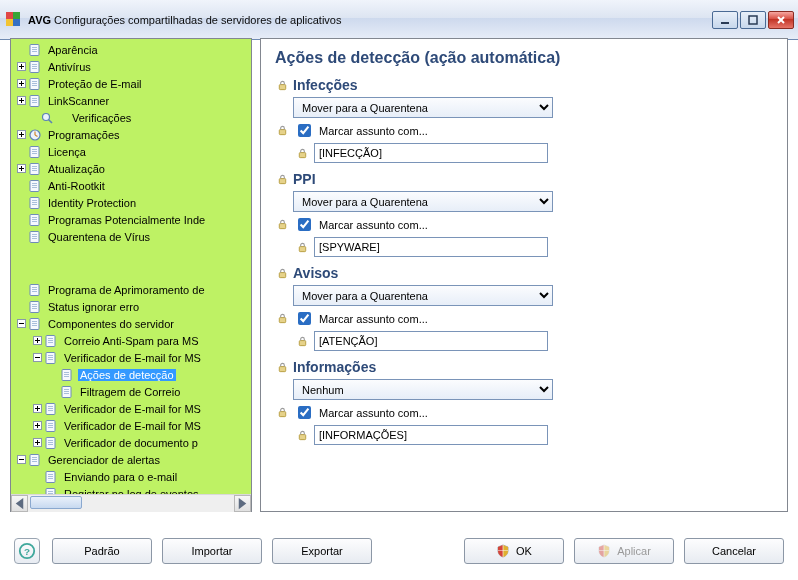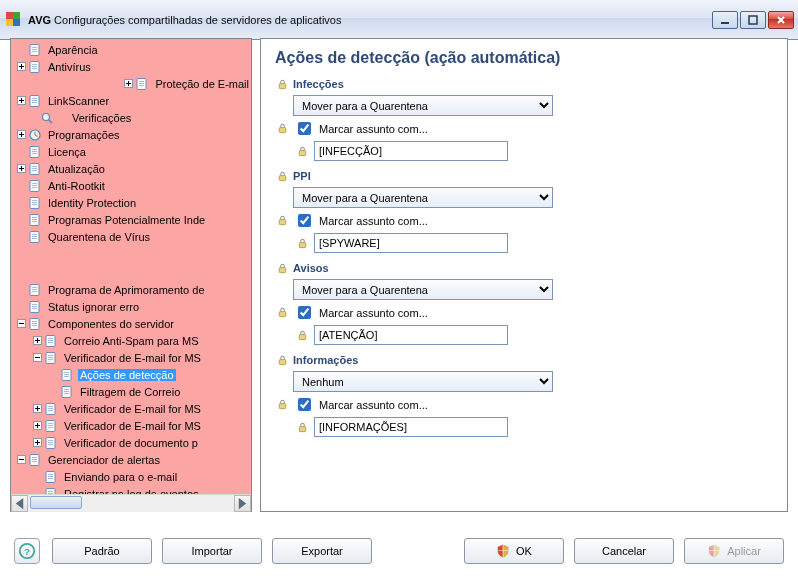--- a/index.html
+++ b/index.html
@@ -20,47 +20,47 @@
   .win-btns { display:flex; gap:2px; }
   .win-btn { width:26px; height:18px; border:1px solid #4a6a94; border-radius:2px;
     background:linear-gradient(#e8eff9,#c7d7ec); display:flex; align-items:center; justify-content:center; }
   .win-btn svg { width:12px; height:12px; }
   .win-btn.close { background:linear-gradient(to bottom,#f6a7a0,#d64b3f 45%,#c13426 46%,#e77568); border-color:#8a2b22; }
 
   
   .client { position:absolute; top:28px; left:0; right:0; bottom:58px; padding:10px; display:flex; gap:8px; }
 
   
-  .tree-panel { width:242px; border:1px solid #828790; background:#fca5a5; position:relative; display:flex; flex-direction:column; }
+  .tree-panel { width:242px; border:1px solid #828790; background:#bef264; position:relative; display:flex; flex-direction:column; }
   .tree-scroll { flex:1; overflow:hidden; font-size:11px; padding:2px 0 2px 0; }
   .tree-row { display:flex; align-items:center; height:17px; white-space:nowrap; }
   .exp { width:12px; display:flex; align-items:center; justify-content:center; }
   .exp svg { width:9px; height:9px; }
   .tree-icon { width:16px; height:16px; margin-right:3px; display:flex; align-items:center; justify-content:center; }
   .tree-icon svg { width:14px; height:14px; }
   .tree-label { padding:0 2px; }
   .tree-label.selected { background:#3399ff; color:#fff; }
   .hscroll { height:17px; background:#f0f0f0; border-top:1px solid #d9d9d9; display:flex; align-items:center; }
   .hscroll .arrow { width:17px; height:17px; background:linear-gradient(#f7f7f7,#e1e1e1); border:1px solid #b8b8b8; display:flex; align-items:center; justify-content:center; }
   .hscroll .track { flex:1; position:relative; background:#efefef; height:17px; }
   .hscroll .thumb { position:absolute; top:1px; left:2px; height:13px; width:52px; background:linear-gradient(#eaf1fb,#c7d9f0); border:1px solid #8aa8cf; border-radius:2px; }
 
   
   .content-panel { flex:1; border:1px solid #828790; background:#fff; padding:10px 14px; overflow:auto; }
   .page-title { font-weight:bold; font-size:16px; color:#2e4a78; margin-bottom:10px; }
   .section { margin-bottom:8px; }
-  .section-header { font-weight:bold; font-size:11px; color:#2e4a78; display:flex; align-items:center; gap:4px; margin-bottom:4px; }
+  .section-header { font-weight:bold; font-size:14px; color:#2e4a78; display:flex; align-items:center; gap:4px; margin-bottom:4px; }
   .lock { width:14px; height:14px; display:flex; align-items:center; justify-content:center; }
   .lock svg { width:11px; height:11px; }
   .row { display:flex; align-items:center; margin:3px 0 3px 18px; gap:5px; }
   .sub { margin-left:38px; }
   select.combo { width:260px; height:21px; font:inherit; background:linear-gradient(#fbfcfe,#e7eef8); border:1px solid #7a94b8; padding-left:4px; }
   input[type=checkbox] { width:13px; height:13px; accent-color:#2a6dc3; }
   .cb-label { }
-  input.textfield { width:194px; height:20px; font:inherit; border:1px solid #7a94b8; padding:2px 4px; background:#fff; }
+  input.textfield { width:234px; height:20px; font:inherit; border:1px solid #7a94b8; padding:2px 4px; background:#fff; }
 
   
   .button-bar { position:absolute; left:0; right:0; bottom:0; height:58px; padding:14px; display:flex; align-items:center; border-top:0px solid #ddd; }
   .help-btn { width:26px; height:26px; border:1px solid #9aa5b2; border-radius:4px; background:linear-gradient(#fdfdfe,#e8ecf2); display:flex; align-items:center; justify-content:center; margin-right:12px; }
   .help-btn svg { width:18px; height:18px; }
   .btn { height:26px; min-width:100px; padding:0 14px; border:1px solid #8c97a6; border-radius:3px;
     background:linear-gradient(#fdfdfe,#e7ebf1); font:inherit; color:#000; display:flex; align-items:center; justify-content:center; gap:6px; }
   .btn.disabled { color:#9a9a9a; }
   .btn svg { width:14px; height:14px; }
   .left-group { display:flex; gap:10px; }
@@ -131,21 +131,21 @@
           <span class="tree-icon">
             <svg viewBox="0 0 14 14">
               <rect x="2" y="1.5" width="9" height="11" rx="1" fill="#f6f9fe" stroke="#6f8cb7"></rect>
               <line x1="4" y1="4.5" x2="9" y2="4.5" stroke="#a8bedb"></line>
               <line x1="4" y1="6.5" x2="9" y2="6.5" stroke="#a8bedb"></line>
               <line x1="4" y1="8.5" x2="9" y2="8.5" stroke="#a8bedb"></line>
             </svg>
           </span>
           <span class="tree-label">Antivírus</span>
         </div>
-        <div class="tree-row" style="padding-left: 4px; justify-content: flex-end;">
+        <div class="tree-row" style="padding-left: 4px;">
           <span class="exp">
             <svg viewBox="0 0 9 9">
               <rect x="0.5" y="0.5" width="8" height="8" fill="#fff" stroke="#8a98ab"></rect>
               <line x1="2" y1="4.5" x2="7" y2="4.5" stroke="#000"></line>
               <line x1="4.5" y1="2" x2="4.5" y2="7" stroke="#000"></line>
             </svg>
           </span>
           <span class="tree-icon">
             <svg viewBox="0 0 14 14">
               <rect x="2" y="1.5" width="9" height="11" rx="1" fill="#f6f9fe" stroke="#6f8cb7"></rect>
@@ -648,25 +648,25 @@
     <button class="btn">
       <svg viewBox="0 0 14 14">
           <path d="M7 1 L12 3 V7 C12 10 9.5 12.5 7 13 C4.5 12.5 2 10 2 7 V3 Z" fill="#fff" stroke="#888" stroke-width="0.7"></path>
           <path d="M7 1 L12 3 V7 C12 10 9.5 12.5 7 13 Z" fill="#e0b030"></path>
           <path d="M7 1 L2 3 V7 C2 10 4.5 12.5 7 13 Z" fill="#d4453a"></path>
           <rect x="2" y="6.5" width="10" height="0.5" fill="#fff"></rect>
           <rect x="6.7" y="1" width="0.6" height="12" fill="#fff"></rect>
         </svg>
       <span>OK</span>
     </button>
-    <button class="btn">Cancelar</button>
     <button class="btn disabled">
       <svg viewBox="0 0 14 14" style="opacity:.45">
           <path d="M7 1 L12 3 V7 C12 10 9.5 12.5 7 13 C4.5 12.5 2 10 2 7 V3 Z" fill="#fff" stroke="#aaa" stroke-width="0.7"></path>
           <path d="M7 1 L12 3 V7 C12 10 9.5 12.5 7 13 Z" fill="#e0b030"></path>
           <path d="M7 1 L2 3 V7 C2 10 4.5 12.5 7 13 Z" fill="#d4453a"></path>
           <rect x="2" y="6.5" width="10" height="0.5" fill="#fff"></rect>
           <rect x="6.7" y="1" width="0.6" height="12" fill="#fff"></rect>
         </svg>
       <span>Aplicar</span>
     </button>
+    <button class="btn">Cancelar</button>
   </div>
 </div>
 
 </body></html>

